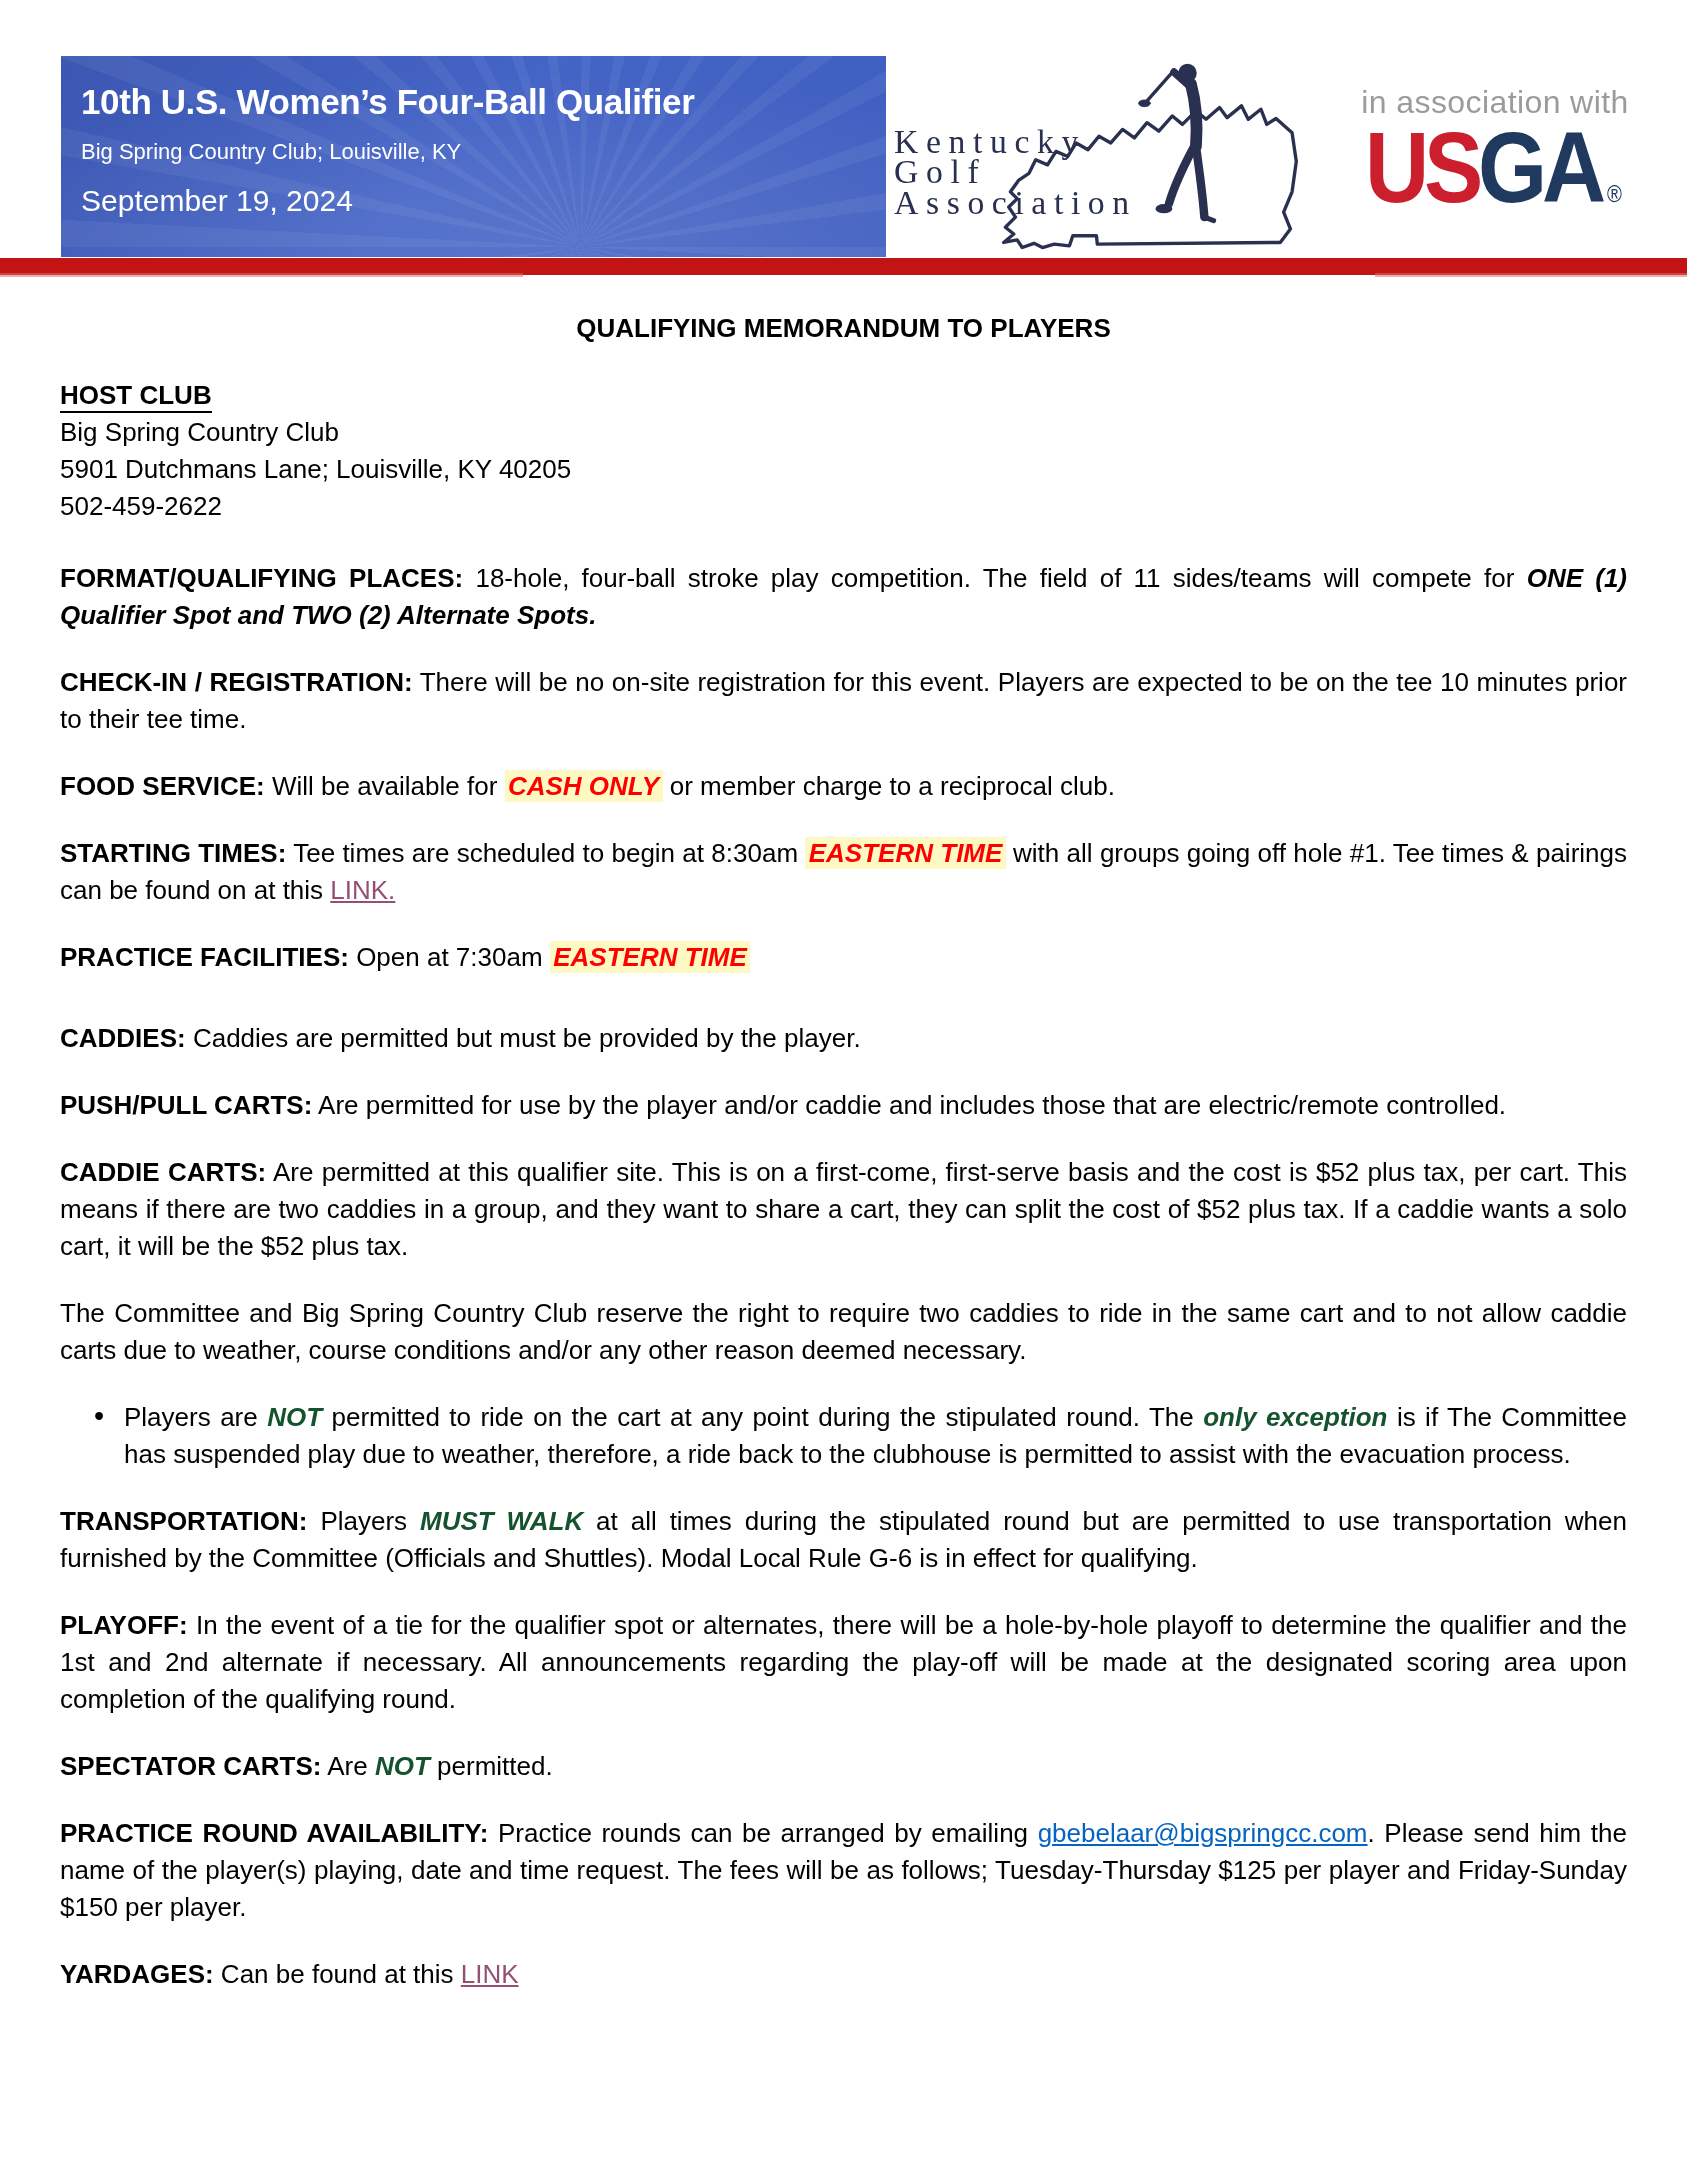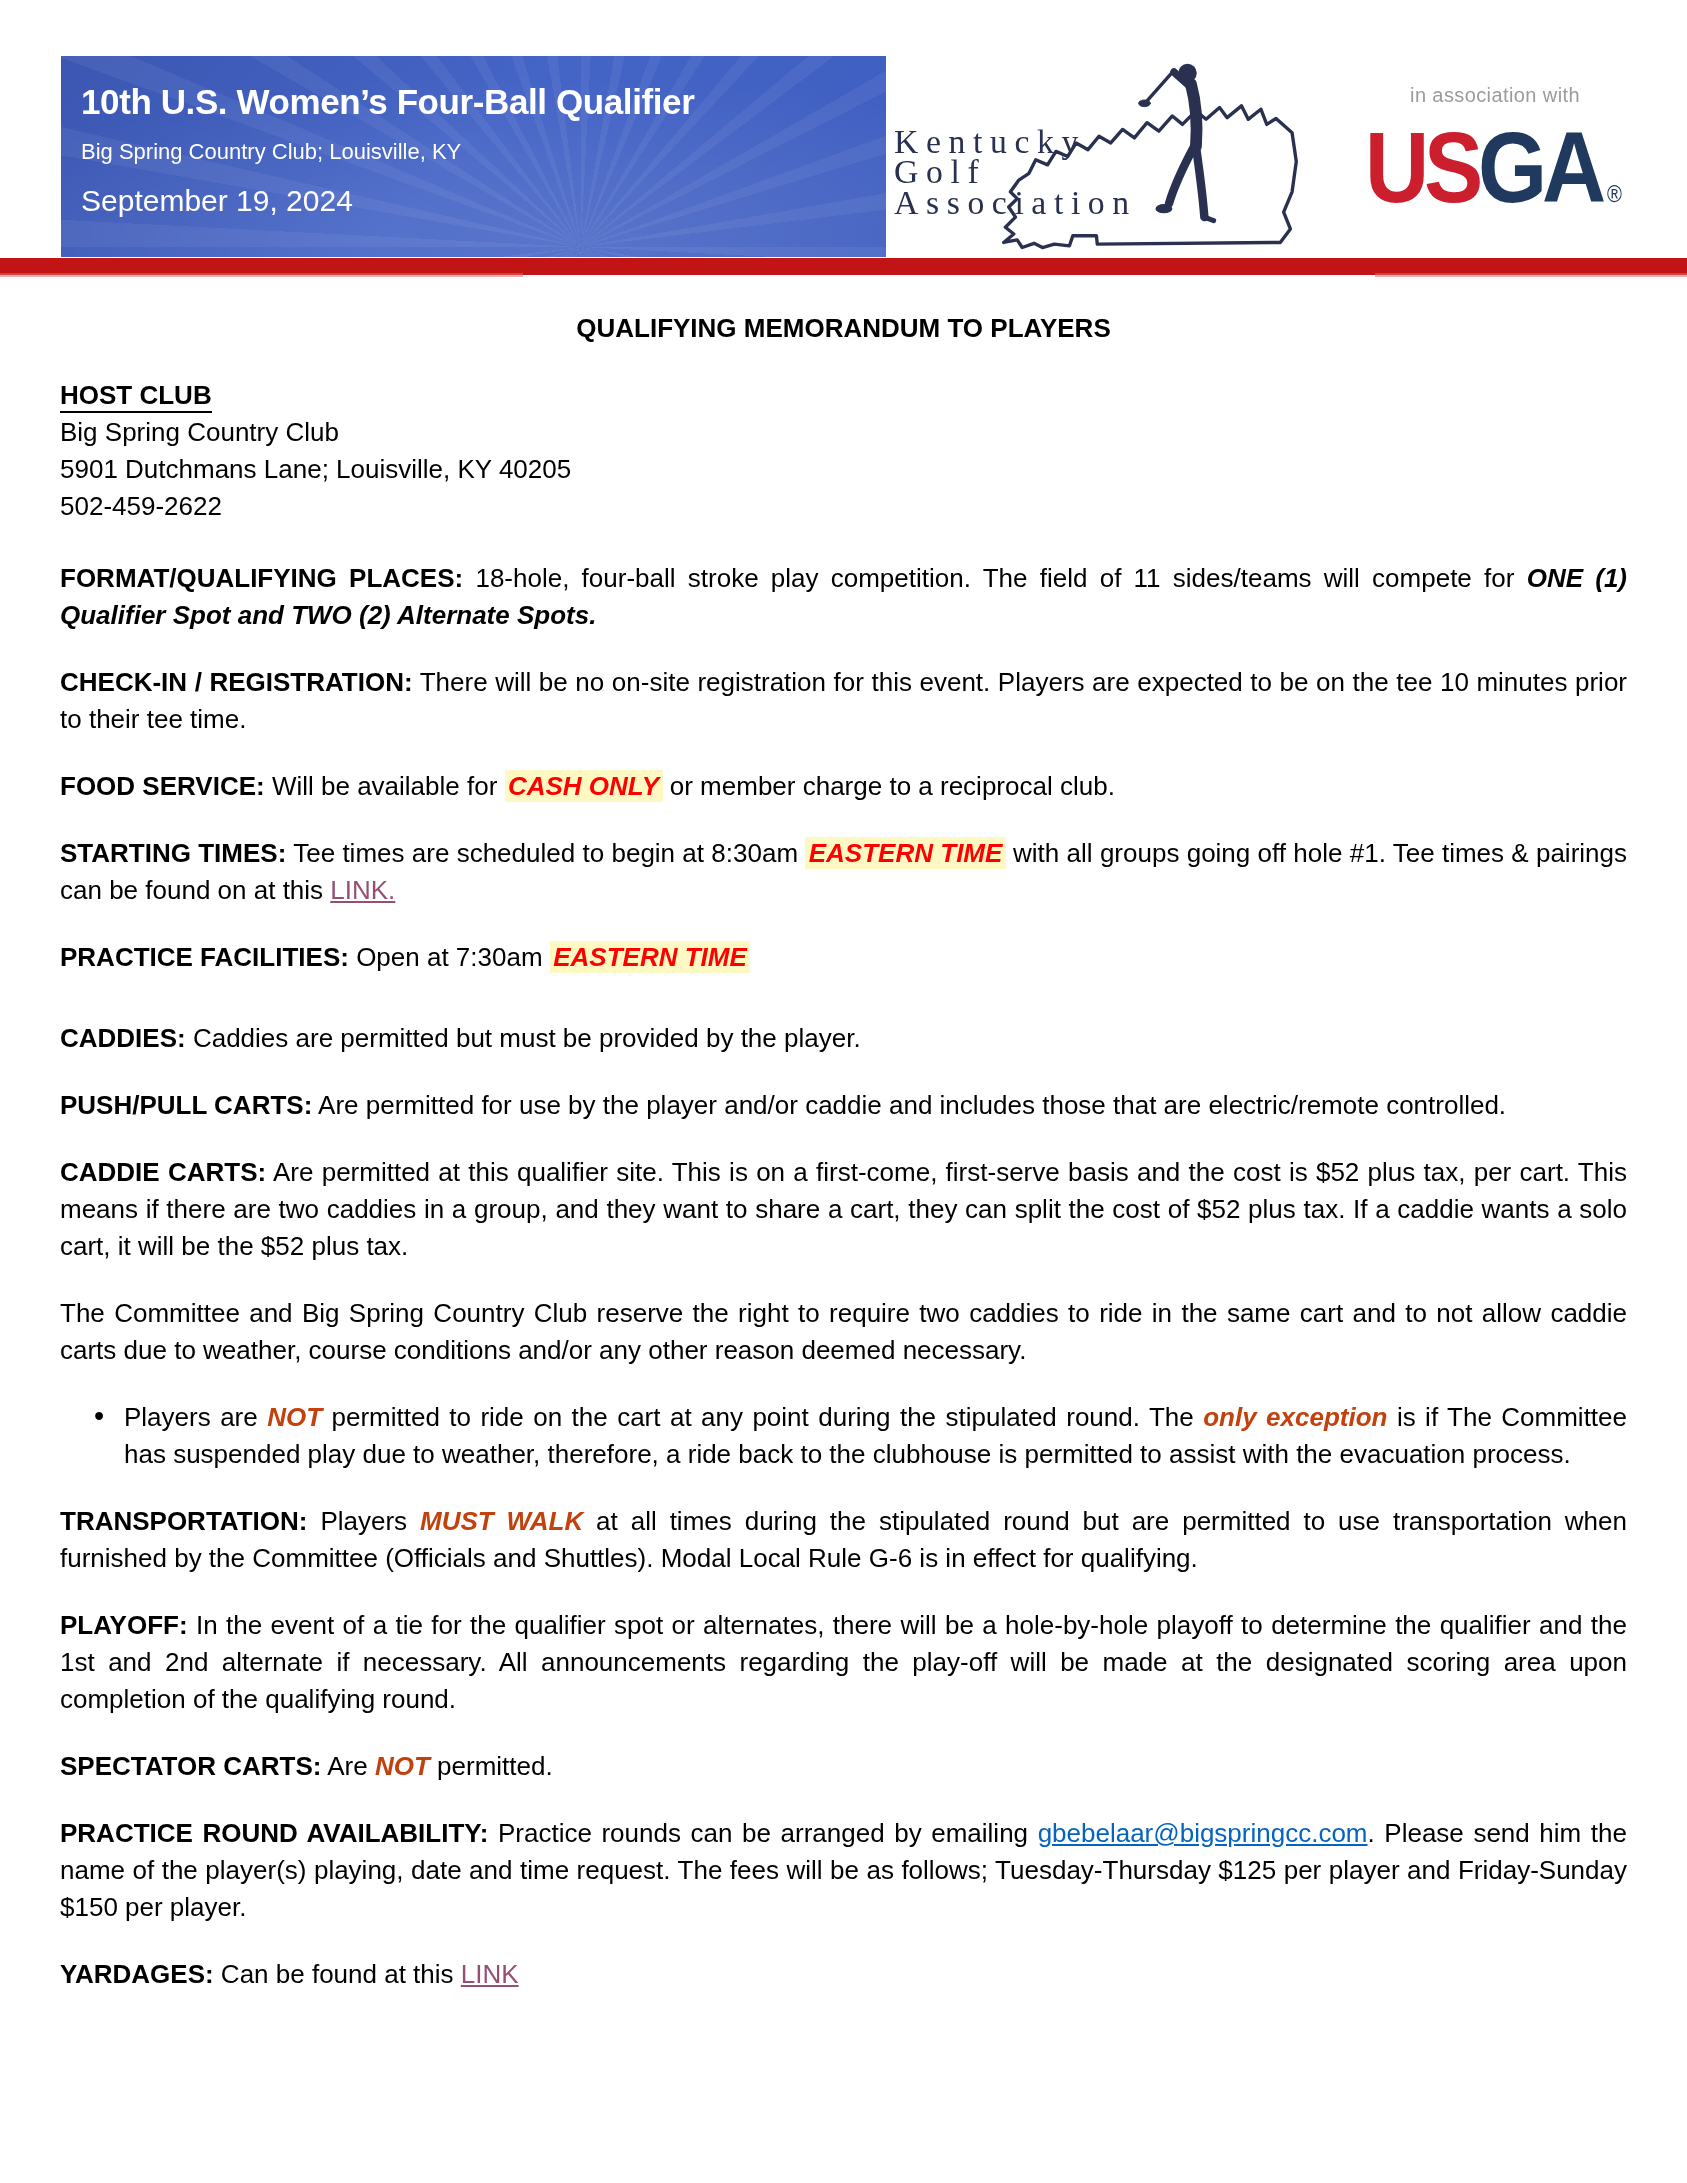--- a/index.html
+++ b/index.html
@@ -17,21 +17,21 @@
       repeating-conic-gradient(from 230deg at 63% 95%, rgba(255,255,255,0.055) 0deg 3deg, rgba(255,255,255,0) 3deg 10deg),
       linear-gradient(135deg, #3c57b2 0%, #4464c6 48%, #3e5dc0 100%);
     color:#fff;box-sizing:border-box;padding:27px 25px 0 20px;overflow:hidden;
   }
   .banner-title{font-size:35px;font-weight:bold;line-height:1.1;letter-spacing:-0.4px;}
   .banner-sub{font-size:22px;margin-top:18.6px;line-height:1.1;}
   .banner-date{font-size:30px;margin-top:20px;line-height:1.1;}
   .kga-logo{position:absolute;left:877px;top:35px;width:422px;height:226px;}
   .assoc-text{
     position:absolute;left:1360px;top:84px;width:270px;text-align:center;
-    font-size:20px;color:#9b9b9b;letter-spacing:0.4px;
+    font-size:32px;color:#9b9b9b;letter-spacing:0.4px;
   }
   .usga-logo{
     position:absolute;left:1365px;top:121px;white-space:nowrap;
     font-size:101px;font-weight:800;line-height:93px;letter-spacing:-5.9px;
     transform:scaleX(0.88);transform-origin:left top;
   }
   .usga-reg{font-size:23px;font-weight:normal;letter-spacing:0;margin-left:6.7px;}
   .red-divider{position:absolute;left:0;top:258px;width:1687px;height:17px;}
   .red-divider-strip-left{position:absolute;left:0;top:273px;width:523px;height:4.2px;opacity:0.55;}
   .red-divider-strip-right{position:absolute;left:1375px;top:273px;width:312px;height:4.2px;opacity:0.55;}
@@ -40,21 +40,21 @@
     padding:31px 60px 0 60px;font-size:26px;line-height:37px;
   }
   .para{text-align:justify;}
   .para.center{text-align:center;}
   .para.bullet{padding-left:64px;position:relative;}
   .para.bullet::before{content:"\2022";position:absolute;left:34px;top:-0.8px;font-size:29px;}
   .seg-label{font-weight:bold;}
   .seg-label-u{font-weight:bold;border-bottom:2.5px solid #000;padding-bottom:0.8px;}
   .seg-text{}
   .seg-hl{background:#fef9c3;color:#ff0000;font-weight:bold;font-style:italic;padding:0.8px 3.4px;}
-  .seg-rbi{color:#c2410c;font-weight:bold;font-style:italic;}
+  .seg-rbi{color:#14532d;font-weight:bold;font-style:italic;}
   .seg-bi{font-weight:bold;font-style:italic;}
   a.seg-link-purple{color:#954F72;text-decoration:underline;}
   a.seg-link-blue{color:#0563C1;text-decoration:underline;}
 </style>
 </head>
 <body>
 
 <div class="page-header">
 
   <div class="banner">

